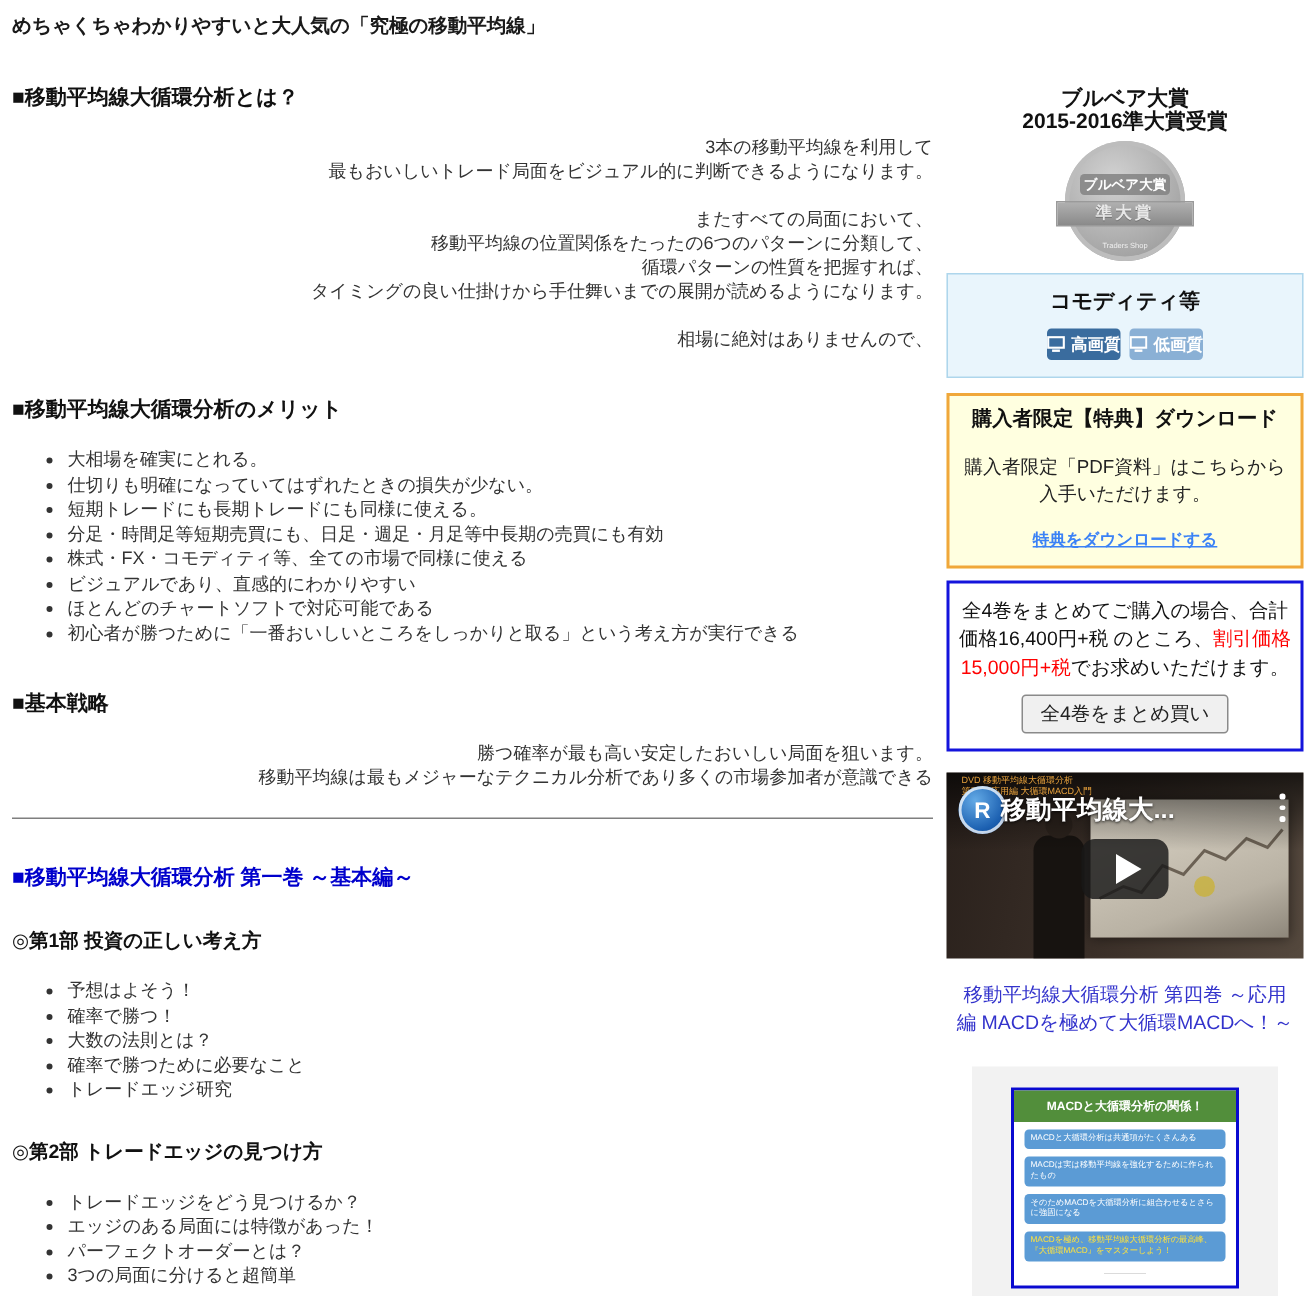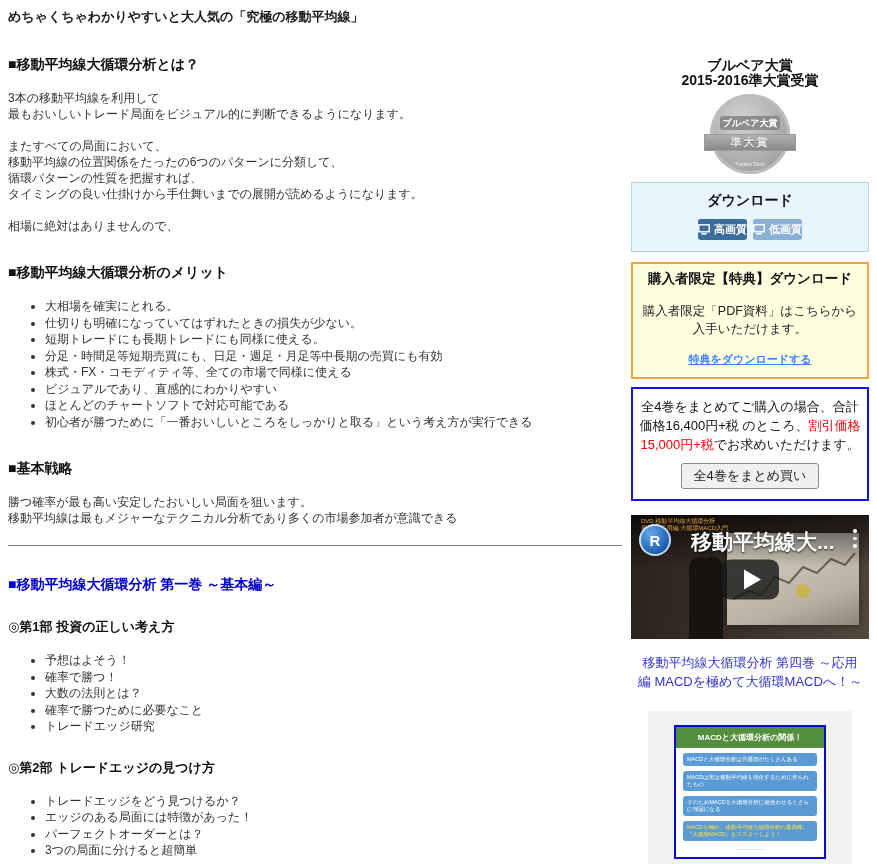--- a/index.html
+++ b/index.html
@@ -13,21 +13,21 @@
   .page { display:flex; padding:8px; }
   .main { width:614px; }
   .sidebar { width:238px; margin-left:9px; }
 
   
   .page-title { font-size:13px; font-weight:bold; color:#1a1a1a; margin:0 0 4px; }
   .sec-h { font-size:14px; font-weight:bold; color:#111; margin:30px 0 16px; }
   .sec-h.blue { color:#0000cc; }
   .part-h { font-size:13px; font-weight:bold; color:#111; margin:24px 0 16px; }
   .para { margin:16px 0; }
-  .para div { line-height:16px; }
+  .para div { line-height:16px;text-align:right; }
   ul.blist { margin:16px 0; padding-left:37px; }
   ul.blist li { line-height:16.5px; }
   hr.divider { border:none; border-top:1px solid #7f7f7f; margin:19px 0 12px; }
 
   
   .award { margin-top:50px; text-align:center; }
   .award-line { font-size:14px; font-weight:bold; color:#111; line-height:15px; }
   .medal { position:relative; width:80px; height:80px; margin:6px auto 0;
            border-radius:50%;
            background:radial-gradient(circle at 40% 32%, #d2d2d2, #a5a5a5 70%, #8e8e8e);
@@ -84,22 +84,22 @@
   .v-grad { position:absolute; left:0; top:0; right:0; height:52px;
            background:linear-gradient(rgba(0,0,0,.68),rgba(0,0,0,0)); }
   .v-tinytext { position:absolute; left:10px; top:3px; font-size:6px;
            color:#e8a23c; line-height:7px; white-space:nowrap; }
   .v-avatar { position:absolute; left:8px; top:9px; width:32px; height:32px;
            border-radius:50%;
            background:radial-gradient(circle at 35% 30%, #63aae6, #1b5fb0 65%, #0d3f85);
            box-shadow:inset 0 0 0 2px rgba(255,255,255,.75);
            display:flex; align-items:center; justify-content:center;
            color:#fff; font-weight:bold; font-size:15px; }
-  .v-title { position:absolute; left:60px; top:13px; right:30px; color:#fff;
-           font-size:21px; font-weight:bold; white-space:nowrap; overflow:hidden;
+  .v-title { position:absolute; left:36px; top:13px; right:30px; color:#fff;
+           font-size:17px; font-weight:bold; white-space:nowrap; overflow:hidden;
            text-shadow:0 1px 2px rgba(0,0,0,.8); }
   .v-kebab { position:absolute; right:12px; top:14px; width:4px; cursor:pointer; }
   .v-kebab i { display:block; width:3.5px; height:3.5px; border-radius:50%;
            background:#fff; margin-bottom:4px; }
   .v-play { position:absolute; left:50%; top:50%; transform:translate(-50%,-44%);
            width:58px; height:40px; background:rgba(25,25,25,.82); border-radius:9px;
            display:flex; align-items:center; justify-content:center; cursor:pointer; }
   .v-play i { width:0; height:0; border-left:17px solid #fff;
            border-top:10px solid transparent; border-bottom:10px solid transparent;
            margin-left:4px; }
@@ -192,21 +192,21 @@
       <div class="award-line">ブルベア大賞</div>
       <div class="award-line">2015-2016準大賞受賞</div>
       <div class="medal">
         <div class="medal-label">ブルベア大賞</div>
         <div class="medal-ribbon">準大賞</div>
         <div class="medal-shop">Traders Shop</div>
       </div>
     </div>
 
     <div class="sample-box">
-      <div class="sample-title">ダウンロード</div>
+      <div class="sample-title">コモディティ等</div>
       <div class="sample-btns">
         <button class="q-btn hq">
           <svg width="12" height="11" viewBox="0 0 12 11">
               <rect x="0.8" y="0.8" width="10.4" height="7" fill="none" stroke="#ffffff" stroke-width="1.4"></rect>
               <rect x="3.4" y="9" width="5.2" height="1.6" fill="#ffffff"></rect>
             </svg>
           <span>高画質</span>
         </button><button class="q-btn lq">
           <svg width="12" height="11" viewBox="0 0 12 11">
               <rect x="0.8" y="0.8" width="10.4" height="7" fill="none" stroke="#ffffff" stroke-width="1.4"></rect>

